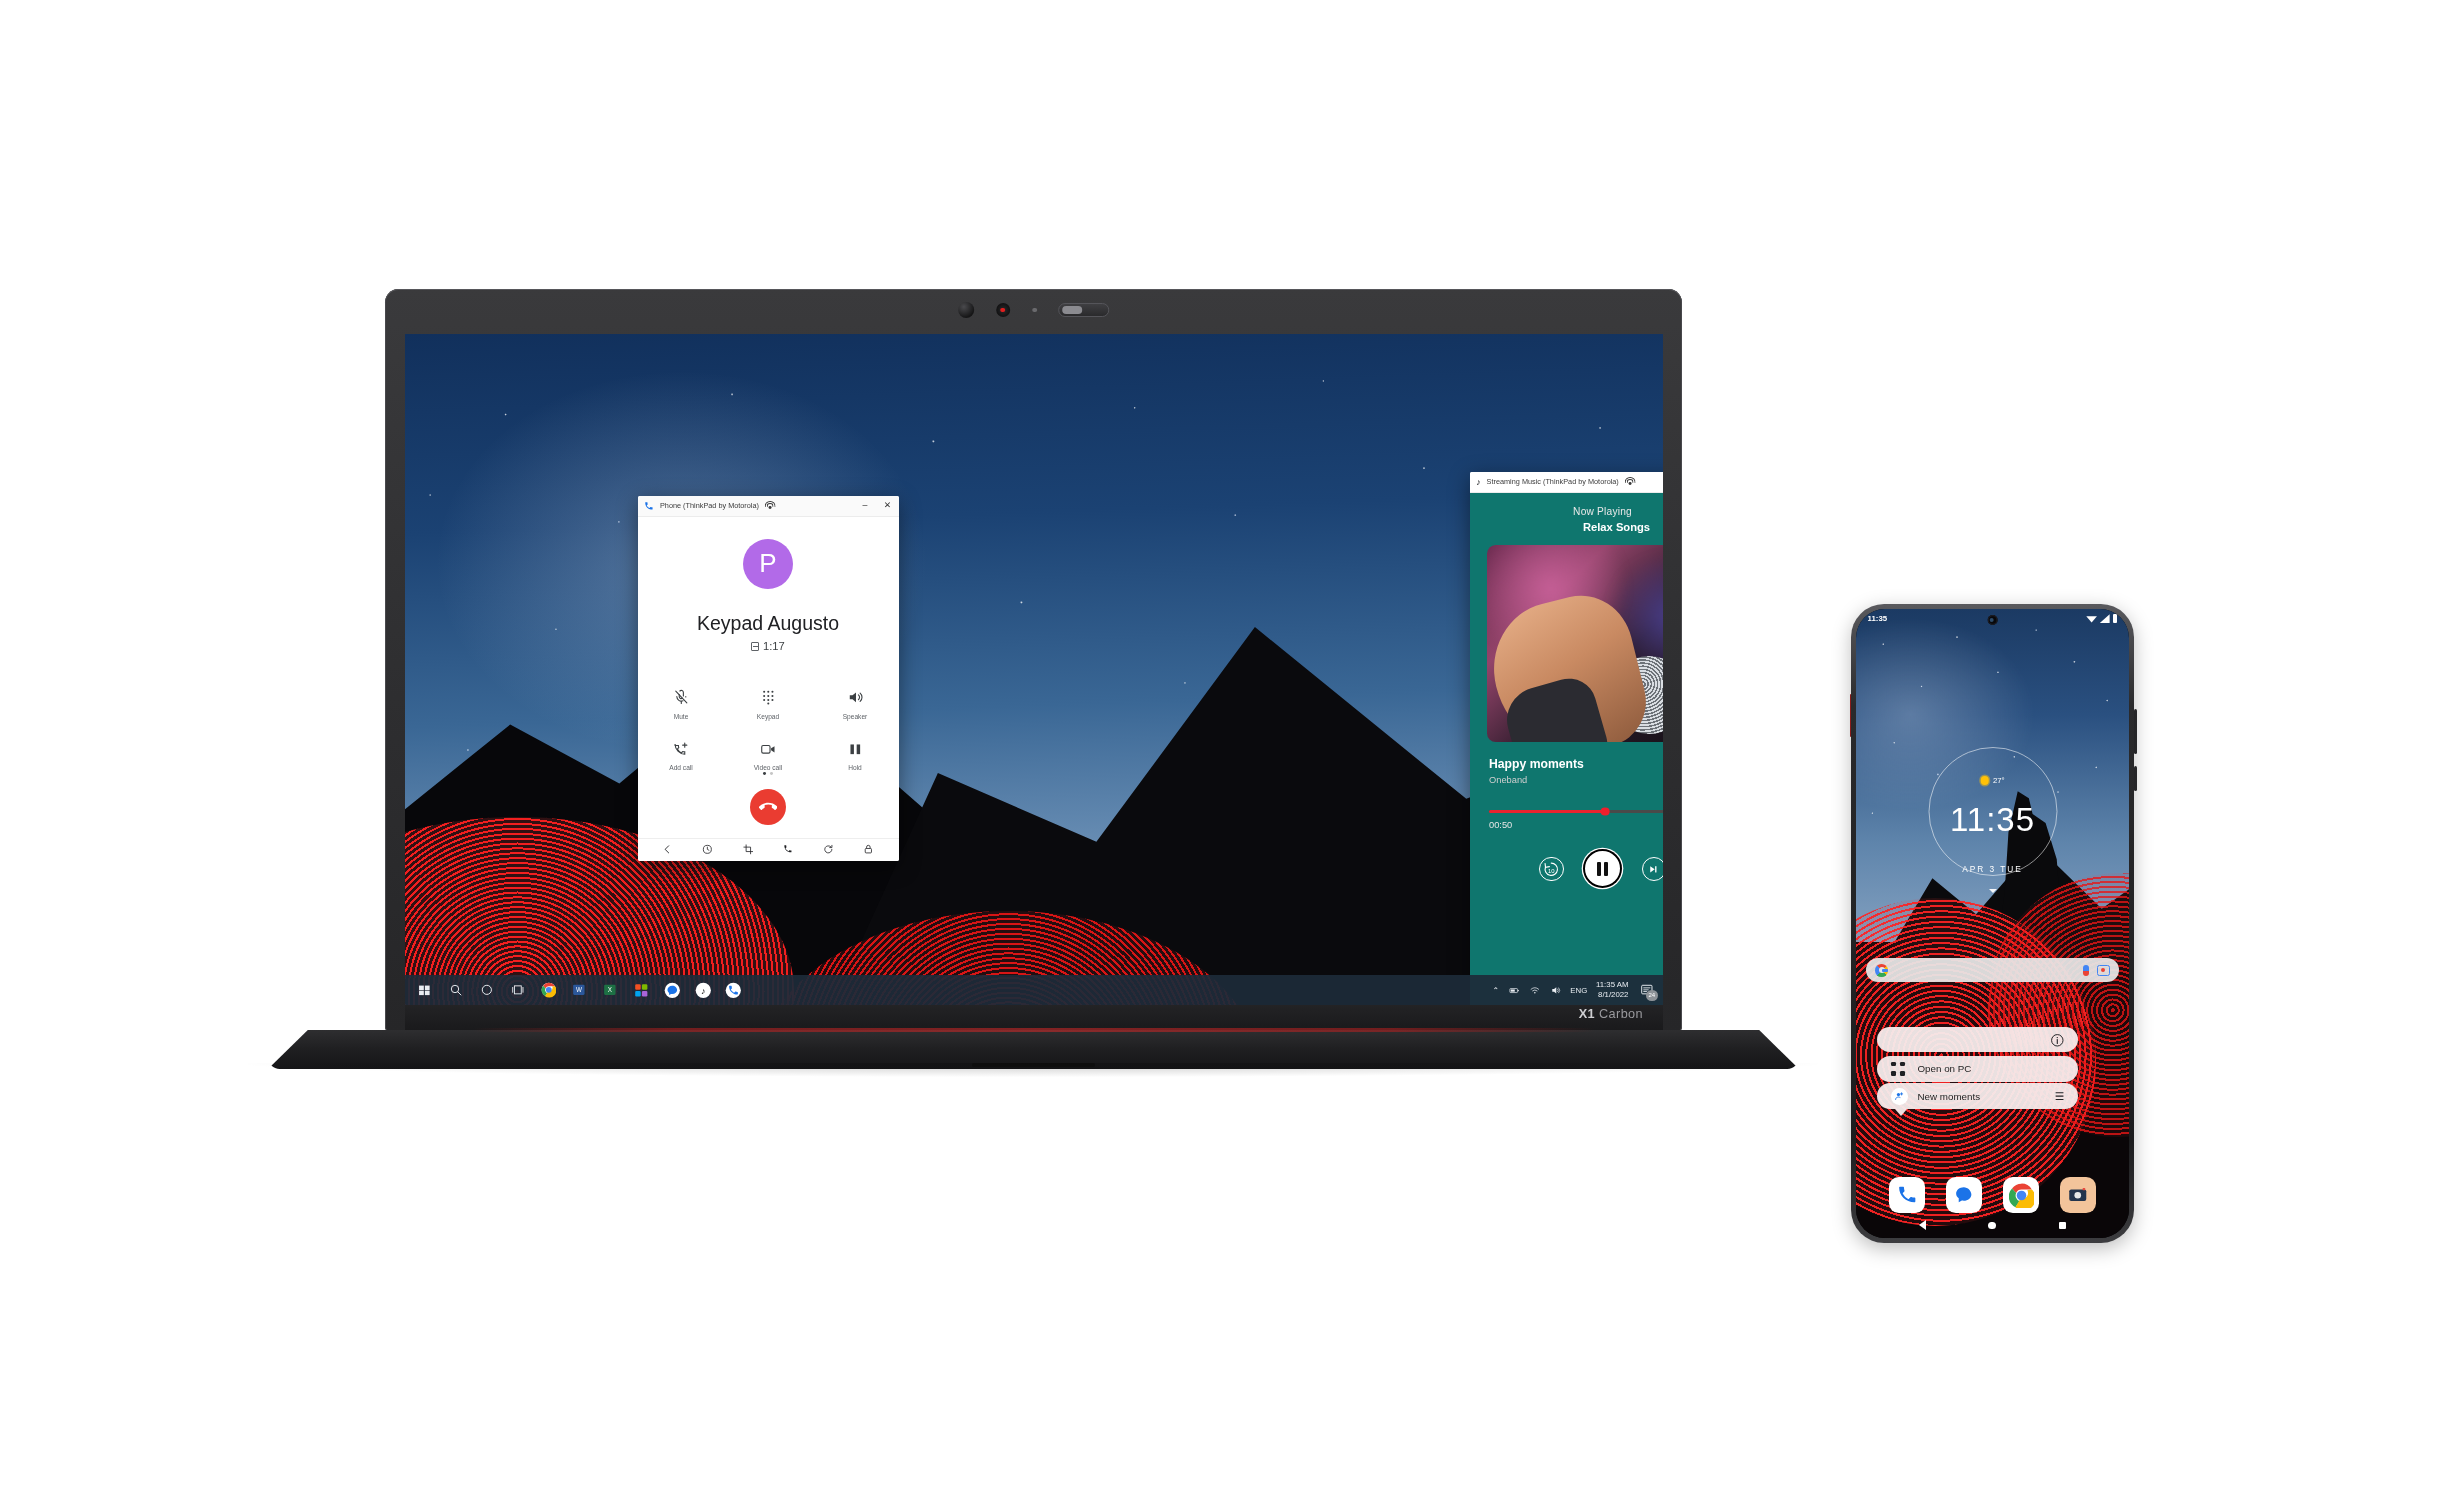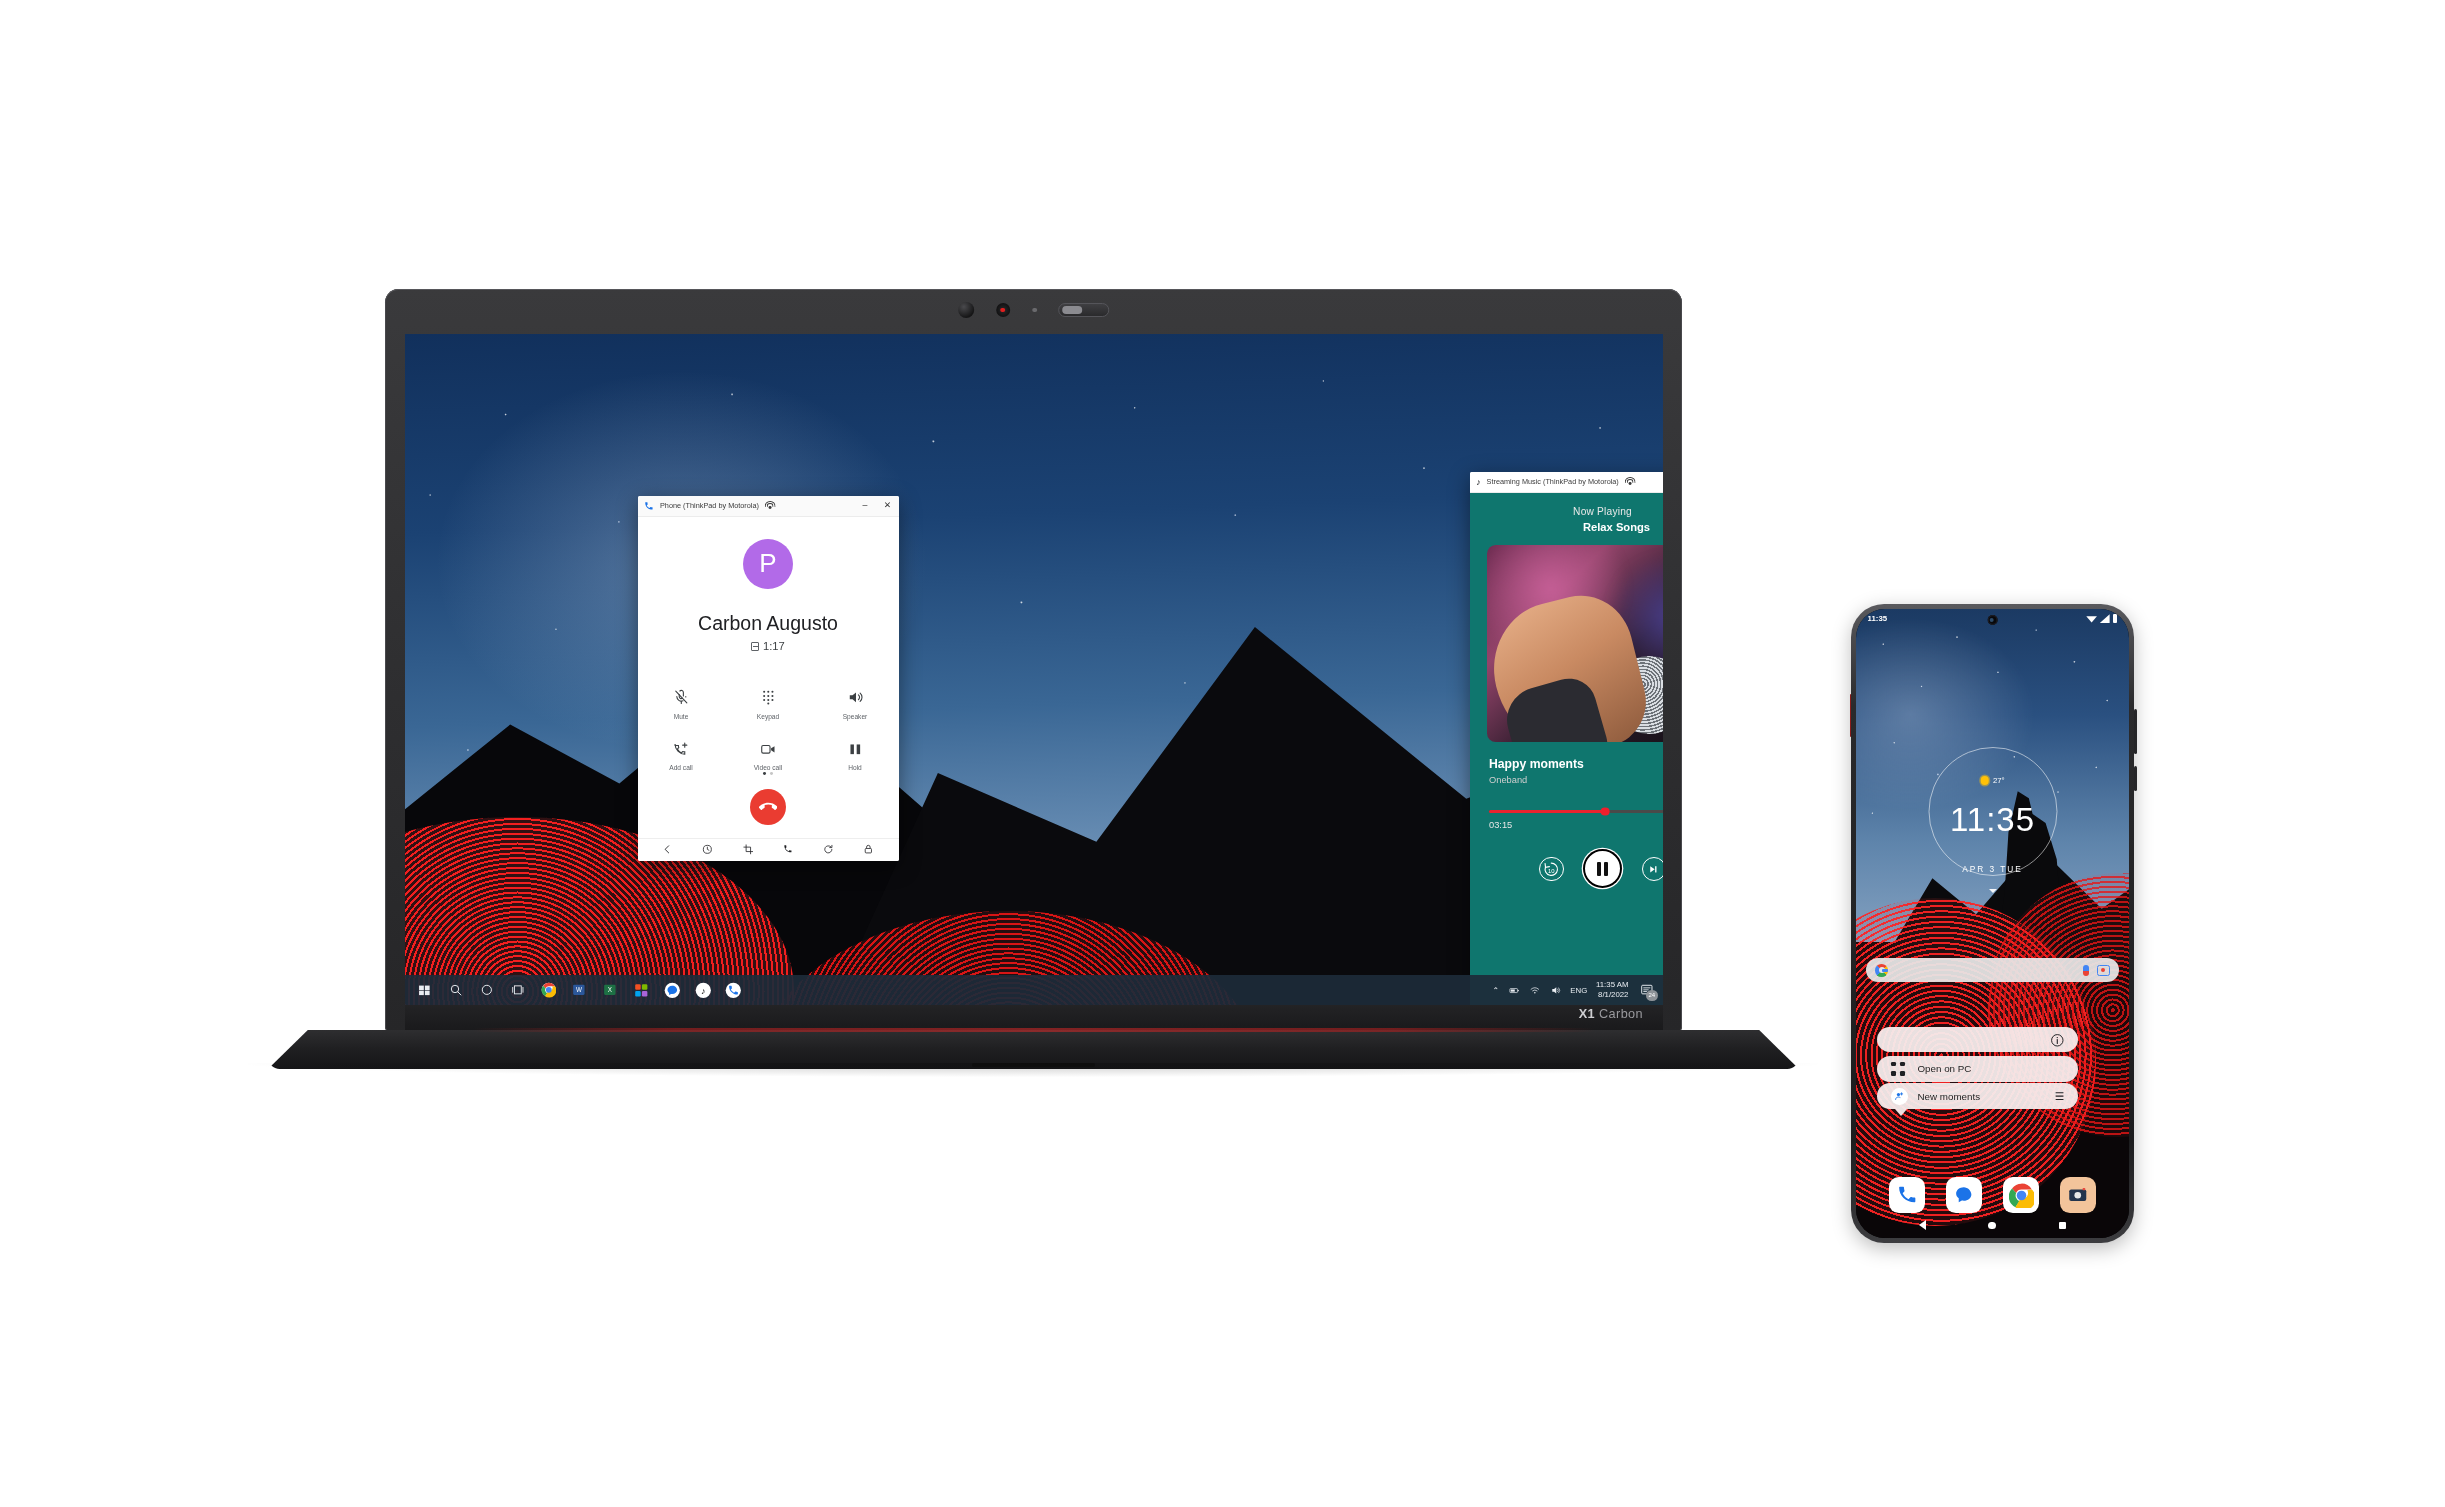--- a/index.html
+++ b/index.html
@@ -357,21 +357,21 @@
                 <i></i>
                 <i></i>
                 <i></i>
               </span>
             <span class="spacer"></span>
             <span class="wbtn">–</span>
             <span class="wbtn">✕</span>
           </div>
           <div class="call-body">
             <div class="avatar">P</div>
-            <div class="caller">Carbon Augusto</div>
+            <div class="caller">Keypad Augusto</div>
             <div class="calldur">
               <span class="sim-ic"></span>
               <span>1:17</span>
             </div>
 
             <div class="ctrl-grid">
               <div class="ctrl">
                 <svg width="16.6" height="16.6" viewBox="0 0 24 24">
                   <g fill="none" stroke="#3c4043" stroke-width="1.6" stroke-linecap="round">
                     <path d="M15 10V5a3 3 0 0 0-5.1-2.1"></path>
@@ -506,21 +506,21 @@
                 <div class="mu-artist">Oneband</div>
               </div>
 
             </div>
             <div class="mu-prog">
               <span class="bg"></span>
                 <span class="fg"></span>
                 <span class="kn"></span>
             </div>
             <div class="mu-times">
-              <span>03:15</span>
+              <span>00:50</span>
 
             </div>
             <div class="mu-ctrls">
               <div class="rbtn">
                 <svg width="18.5" height="18.5" viewBox="0 0 24 24" style="position:absolute">
                   <path d="M12 4a8 8 0 1 1-7.5 5.3" fill="none" stroke="#fff" stroke-width="1.5" stroke-linecap="round"></path>
                   <path d="M4 4.5L4.6 9.6 9.6 8.6" fill="none" stroke="#fff" stroke-width="1.5" stroke-linecap="round"></path>
                 </svg>
                 <span style="font-size:5.9px;position:relative;top:2px;">10</span>
               </div>

